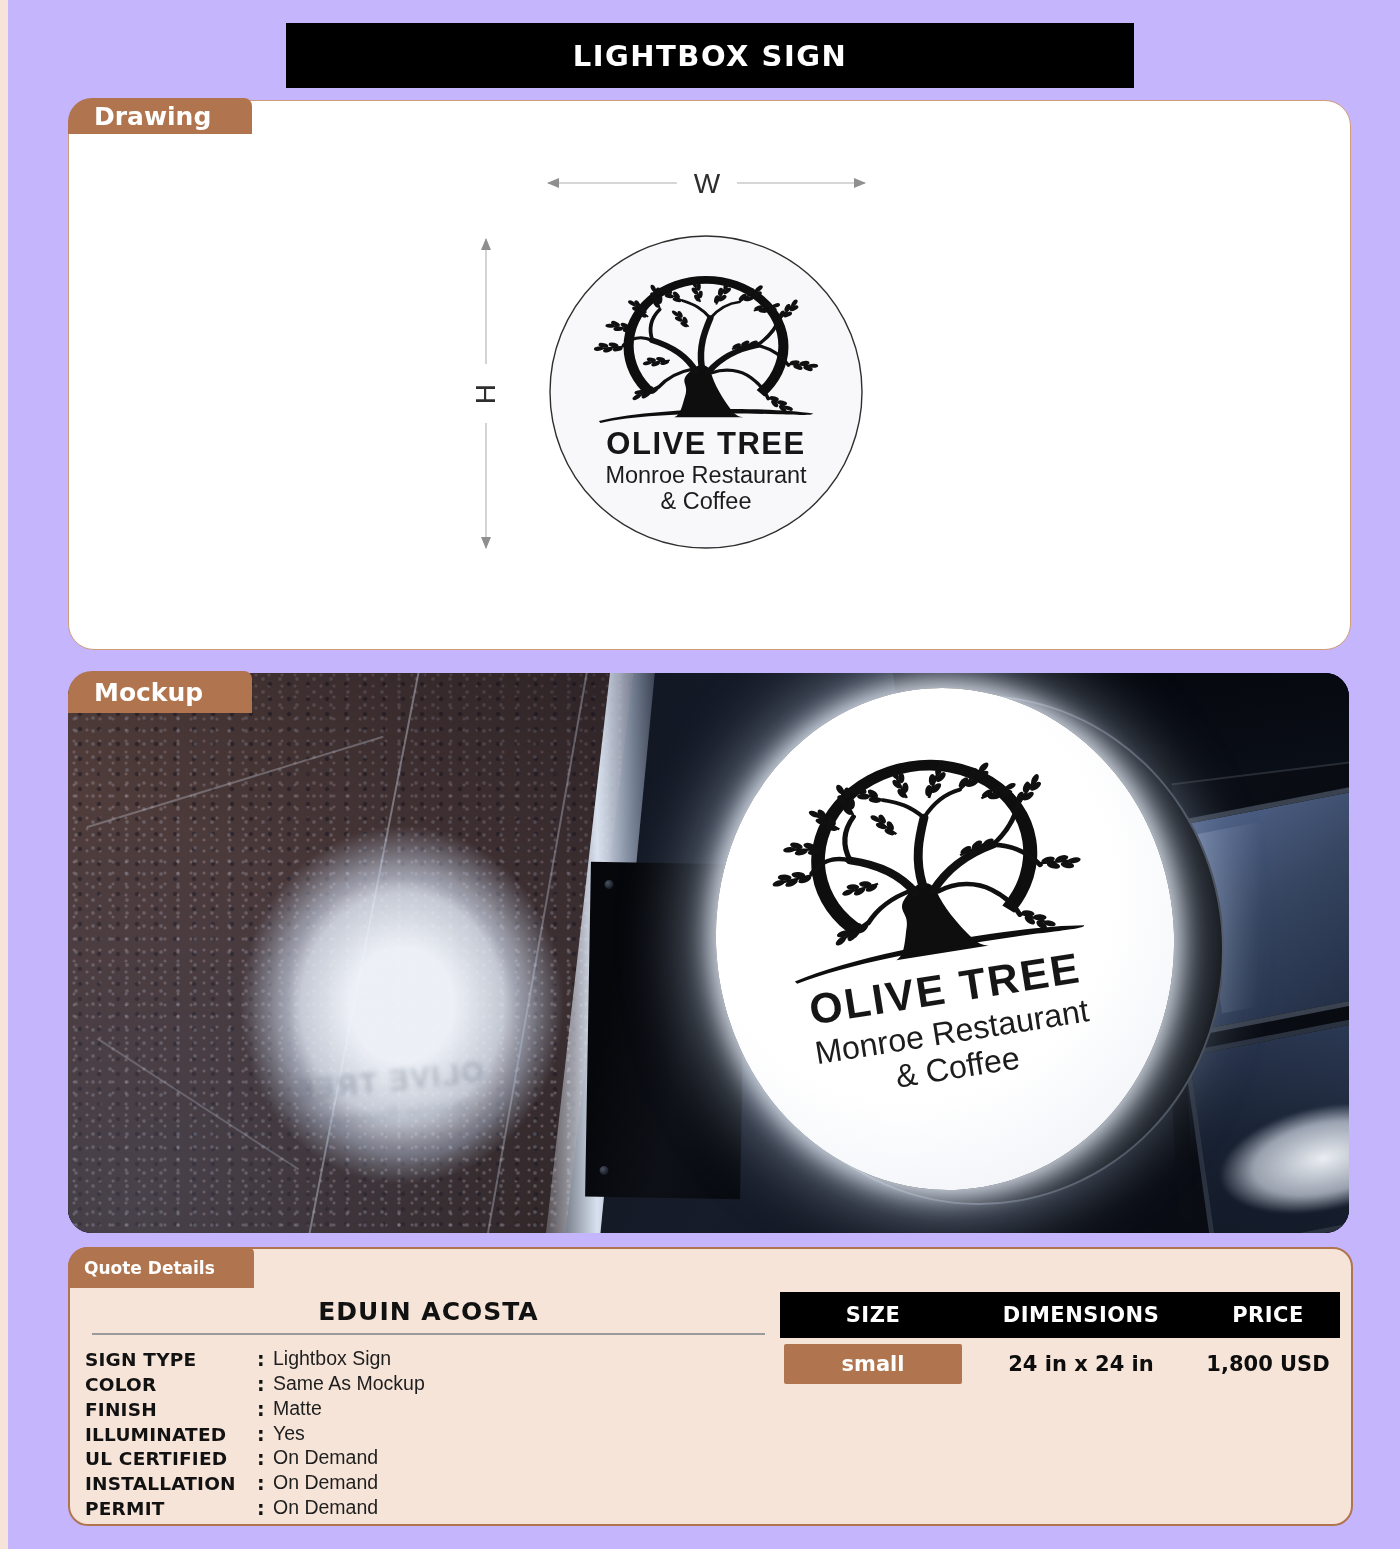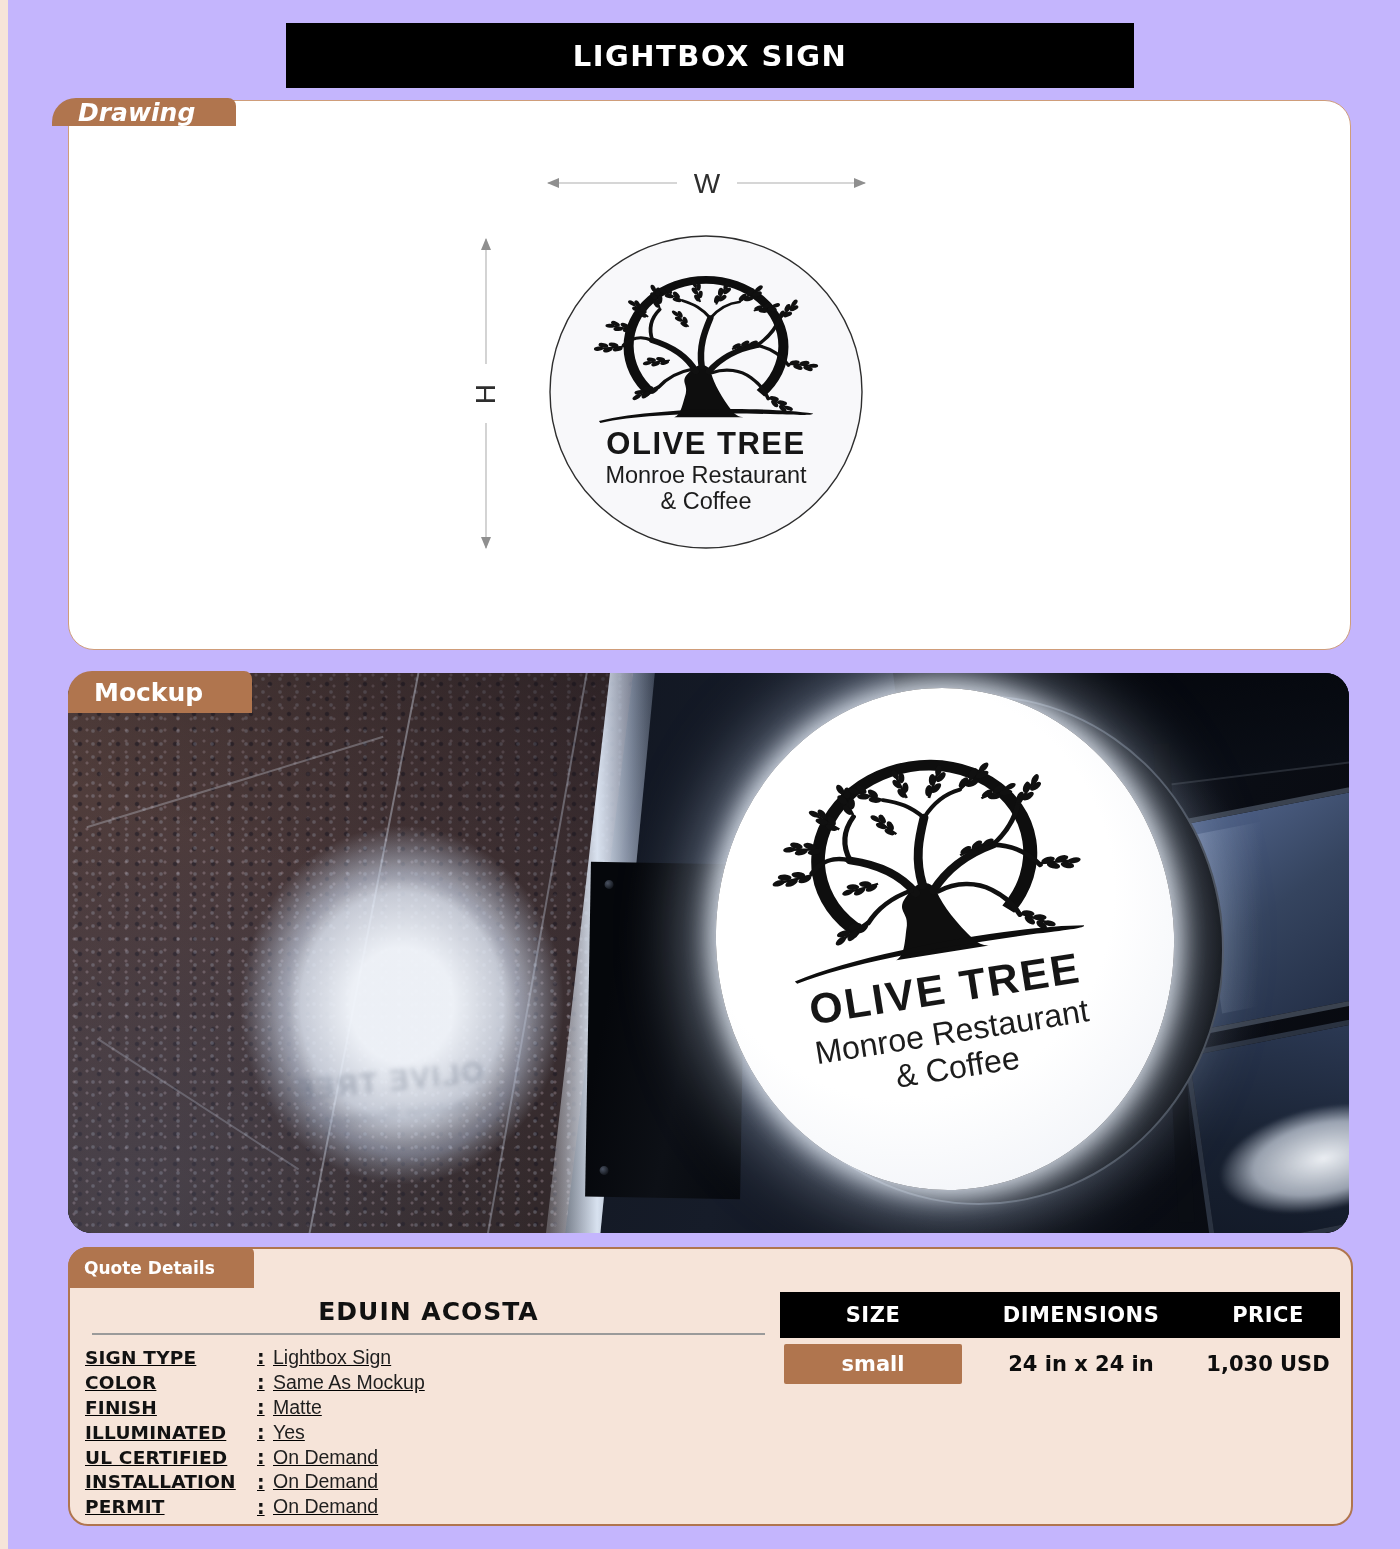--- a/index.html
+++ b/index.html
@@ -7,21 +7,21 @@
   .page{position:relative;width:1400px;height:1549px;background:#c4b5fd;overflow:hidden;margin-left:8px;}
 
   
   .banner{position:absolute;left:278px;top:23px;width:848px;height:65px;background:#000;
     display:flex;align-items:center;justify-content:center;}
   .banner-title{color:#fff;font-size:29px;font-weight:700;letter-spacing:1.5px;}
 
   
   .tab{position:absolute;background:#b0754e;color:#fff;font-weight:700;
     display:flex;align-items:center;z-index:30;}
-  .tab-drawing{left:44px;top:98px;width:158px;height:28px;border-radius:24px 8px 0 0;padding-left:26px;font-size:25px;font-style:italic;}
+  .tab-drawing{left:60px;top:98px;width:158px;height:36px;border-radius:24px 8px 0 0;padding-left:26px;font-size:25px;}
   .tab-mockup{left:60px;top:671px;width:158px;height:42px;border-radius:24px 8px 0 0;padding-left:26px;font-size:25px;}
   .tab-quote{left:60px;top:1247px;width:170px;height:41px;border-radius:20px 6px 0 0;padding-left:16px;font-size:17px;}
 
   
   .drawing-panel{position:absolute;left:60px;top:100px;width:1281px;height:548px;background:#fff;
     border:1px solid #cf9d7a;border-radius:26px;z-index:10;}
   .drawing-panel svg{display:block;}
   .dim-line{stroke:#c9c9c9;stroke-width:1.6;}
   .dim-arrow{fill:#8f8f8f;}
   .dim-label{fill:#2e2e2e;font-size:28px;font-weight:500;font-family:"Liberation Sans",sans-serif;}
@@ -89,21 +89,21 @@
     box-shadow:0 0 70px 20px rgba(212,228,252,0.55),0 0 24px 6px rgba(255,255,255,0.85);}
   .sign-logo{position:absolute;left:646px;top:26px;width:440px;height:440px;transform:rotate(-9deg);z-index:5;}
 
   
   .quote-panel{position:absolute;left:60px;top:1247px;width:1281px;height:275px;
     border:2px solid #b0754e;border-radius:20px;background:#f6e4d9;z-index:10;}
   .customer-name{position:absolute;left:22px;top:48px;width:673px;text-align:center;
     font-size:25px;font-weight:700;letter-spacing:1px;color:#111;}
   .name-rule{position:absolute;left:22px;top:84px;width:673px;height:2px;background:#9a9a9a;}
   .specs{position:absolute;left:15px;top:96px;width:690px;}
-  .spec-row{display:flex;align-items:center;height:24.9px;text-decoration:underline;}
+  .spec-row{display:flex;align-items:flex-end;height:24.9px;}
   .spec-label{width:172px;font-size:18.5px;font-weight:700;color:#121212;letter-spacing:0.2px;}
   .spec-colon{width:16px;font-size:19px;font-weight:700;color:#121212;}
   .spec-value{font-size:19.5px;font-weight:400;color:#1e1e1e;font-family:"Liberation Sans",sans-serif;}
   .price-table{position:absolute;left:710px;top:43px;width:560px;}
   .pt-header{display:grid;grid-template-columns:186px 230px 144px;background:#000;height:46px;align-items:center;}
   .pt-header div{color:#fff;text-align:center;font-size:21px;font-weight:700;letter-spacing:0.5px;}
   .pt-rows{margin-top:6px;}
   .pt-row{display:grid;grid-template-columns:186px 230px 144px;height:40px;margin-bottom:8px;align-items:center;}
   .size-pill{width:178px;height:40px;margin-left:4px;background:#b0754e;border:none;border-radius:2px;
     color:#fff;font-size:21px;font-weight:700;font-family:"DejaVu Sans","Liberation Sans",sans-serif;
@@ -287,19 +287,19 @@
         <div>SIZE</div>
         <div>DIMENSIONS</div>
         <div>PRICE</div>
       </div>
       <div class="pt-rows">
         <div class="pt-row">
           <div>
               <button class="size-pill">small</button>
             </div>
           <div class="pt-dims">24 in x 24 in</div>
-          <div class="pt-price">1,030 USD</div>
+          <div class="pt-price">1,800 USD</div>
         </div>
       </div>
     </div>
   </div>
 
 </div>
 
 </body></html>

